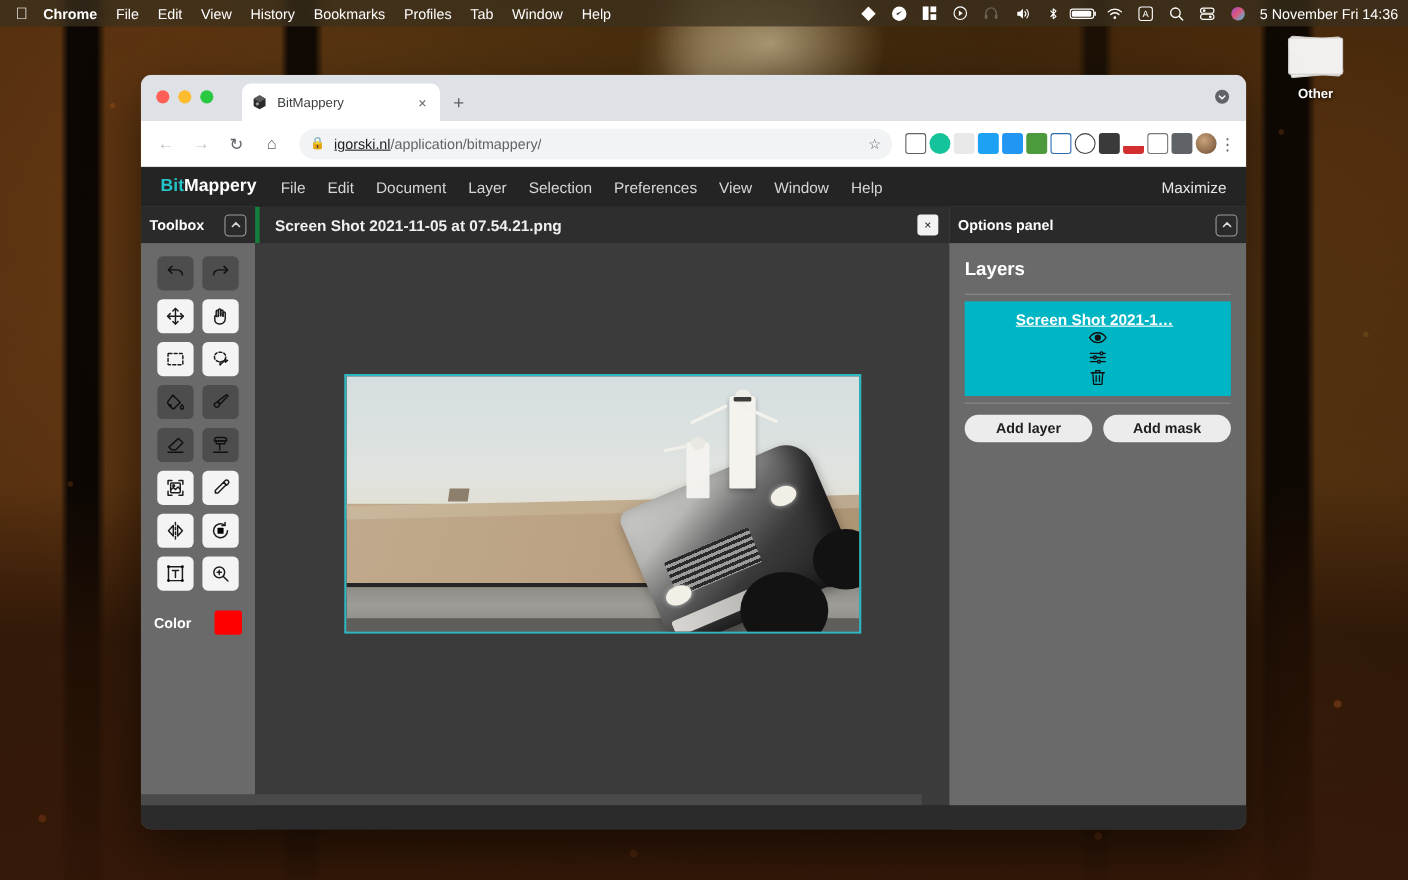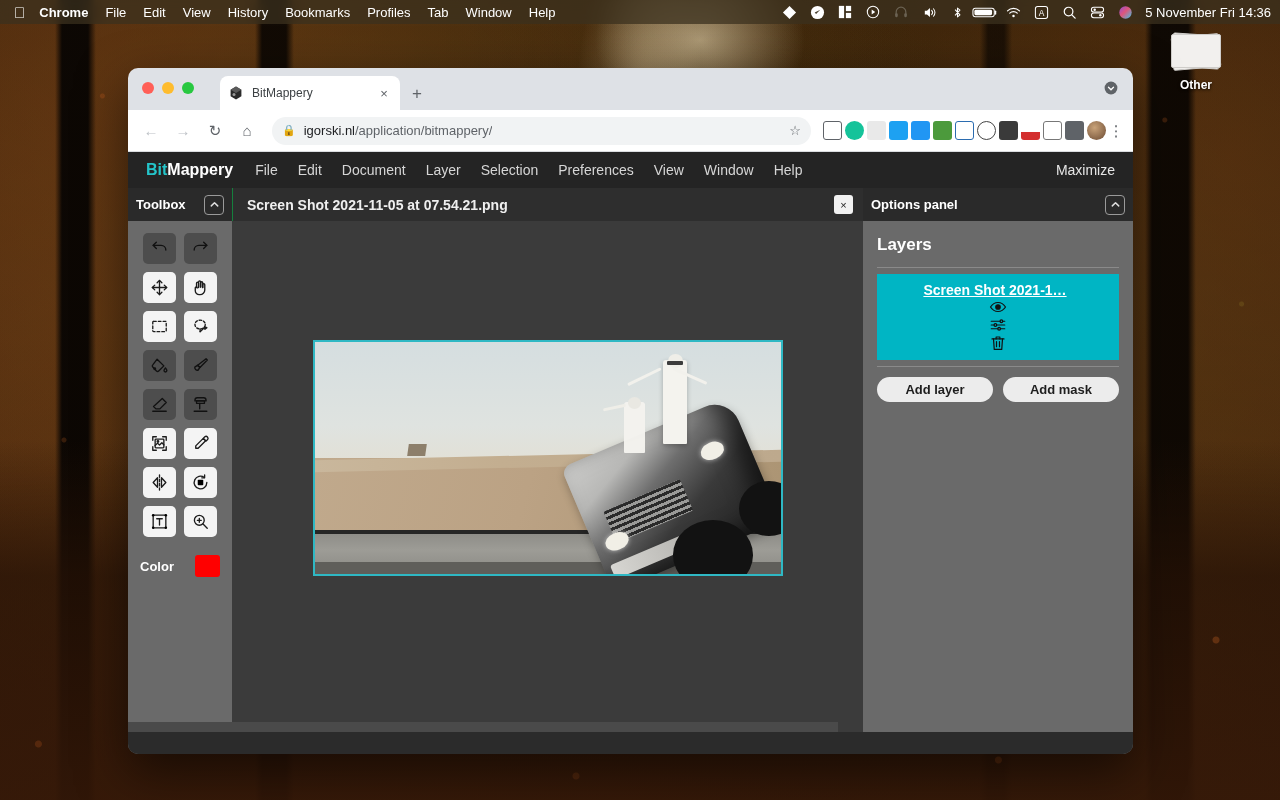--- a/index.html
+++ b/index.html
@@ -123,21 +123,21 @@
   .navbtn { width:26px; height:26px; display:flex; align-items:center; justify-content:center;
     color:#5f6368; font-size:15px; }
   .navbtn.dim { color:#bdc1c6; }
   #urlbox {
     flex:1; height:28px; background:#f1f3f4; border-radius:14px;
     display:flex; align-items:center; padding:0 10px; gap:8px; font-size:13px;
     margin:0 6px; min-width:0;
   }
   #urlbox .lock { font-size:11px; color:#5f6368; }
   #urlbox .url { color:#5f6368; white-space:nowrap; overflow:hidden; text-overflow:ellipsis; }
-  #urlbox .url b { color:#202124; font-weight:400; }
+  #urlbox .url b { color:#202124; font-weight:400;text-decoration:underline; }
   #urlbox .star { margin-left:auto; color:#5f6368; font-size:13px; }
   .extbar { display:flex; align-items:center; gap:3px; }
   .ext { width:19px; height:19px; border-radius:3px; flex:0 0 19px; }
 
   
   #app { height:602px; background:#2f2f2f; position:relative; }
   #app-menu {
     height:36px; background:#242424; display:flex; align-items:center;
     padding:0 18px; gap:0; font-size:14px; color:#ddd;
   }
@@ -176,21 +176,21 @@
     margin-top:18px; display:flex; align-items:center; justify-content:center; gap:21px;
   }
   #color-row .lbl { color:#fff; font-size:13px; font-weight:bold; }
   #color-swatch { width:25px; height:22px; border-radius:3px; }
 
   
   #docarea { flex:1; display:flex; flex-direction:column; background:#3b3b3b; min-width:0; }
   #doc-head {
     height:33px; background:#2e2e2e; display:flex; align-items:center;
     padding:0 10px 0 14px; color:#efefef; font-size:14px; font-weight:bold;
-    border-left:1px solid #15803d;
+    border-left:4px solid #15803d;
   }
   #doc-close {
     margin-left:auto; width:19px; height:19px; background:#f2f2f2; color:#222;
     border-radius:3px; display:flex; align-items:center; justify-content:center;
     font-size:11px; font-weight:normal;
   }
   #canvas-wrap { flex:1; display:flex; align-items:center; justify-content:center; position:relative; }
   #canvas {
     width:470px; height:236px; border:2px solid #2fb8c4; position:relative; overflow:hidden;
     margin-top:-60px;

